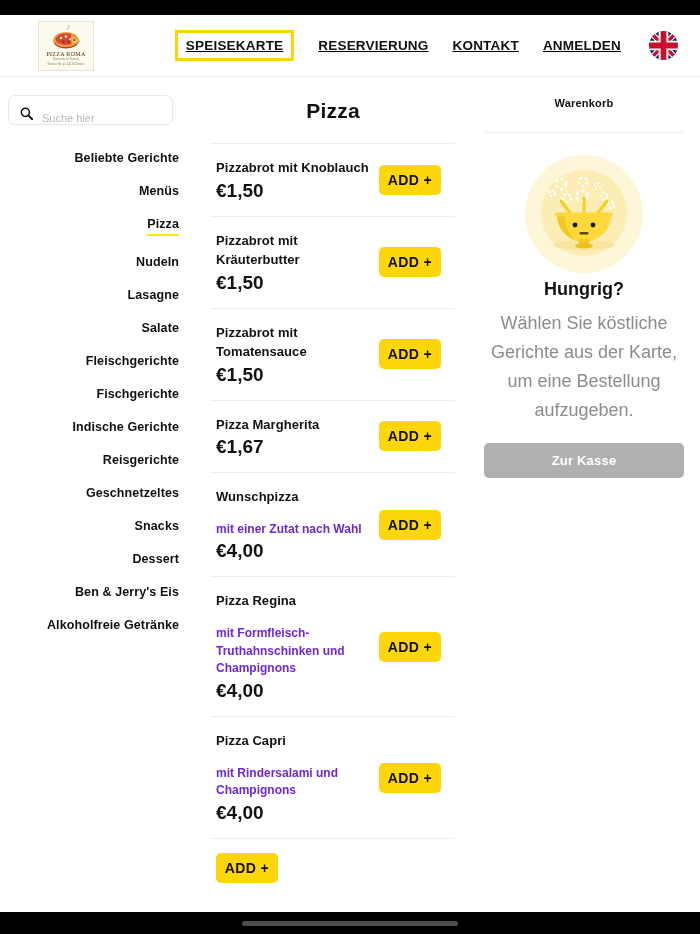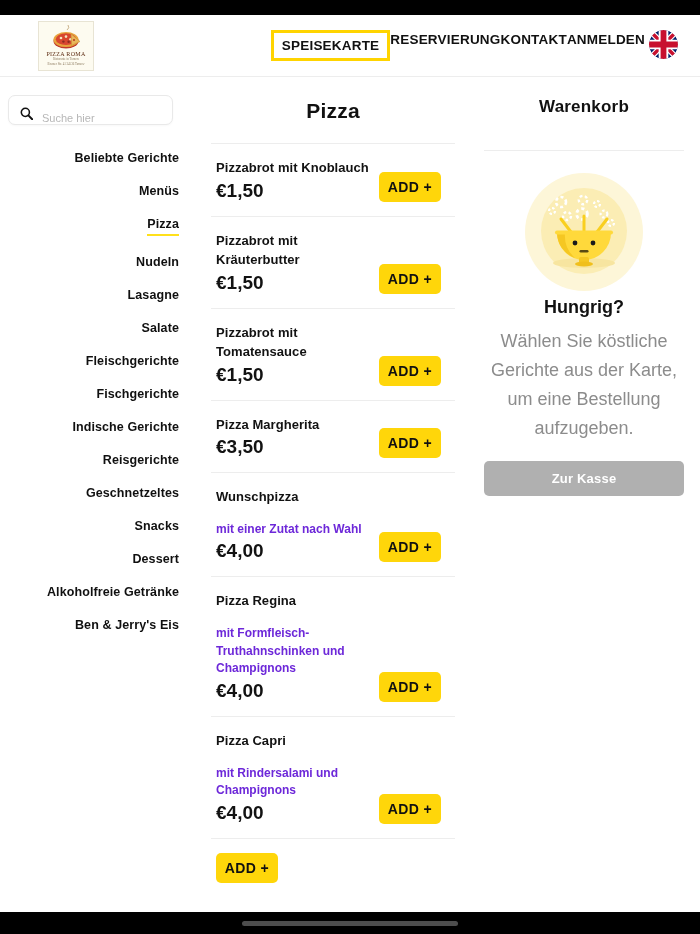--- a/index.html
+++ b/index.html
@@ -67,21 +67,23 @@
     font-family: "Liberation Serif", serif;
     font-size: 3.1px;
     color: #8c7a5e;
     white-space: nowrap;
     line-height: 1.5;
   }
 
   .nav {
     margin-left: auto;
     display: flex;
-    align-items: flex-start;
+    align-items: center;
+    gap: 24px;
+    text-decoration: underline;
   }
   .nav-item {
     font-size: 13.5px;
     font-weight: bold;
     letter-spacing: .2px;
     color: #111111;
     white-space: nowrap;
     cursor: pointer;
     padding: 2px 0;
   }
@@ -179,21 +181,21 @@
     font-size: 21px;
     font-weight: bold;
     color: #111111;
     letter-spacing: .2px;
     padding: 22px 0 20px;
   }
   .menu-list { display: flex; flex-direction: column; }
 
   .menu-item {
     display: flex;
-    align-items: flex-end;
+    align-items: center;
     gap: 10px;
     border-top: 1px solid #ededed;
     padding: 14px 0 14px 5px;
     cursor: pointer;
   }
   .item-info { flex: 1 1 auto; min-width: 0; }
   .item-name {
     font-size: 13px;
     font-weight: bold;
     color: #121212;
@@ -231,25 +233,25 @@
   }
 
   
   .cart-col {
     width: 232px;
     flex: 0 0 232px;
     padding: 20px 16px 0;
     text-align: center;
   }
   .cart-title {
-    font-size: 17px;
+    font-size: 11px;
     font-weight: bold;
     color: #111111;
     letter-spacing: .2px;
-    padding-bottom: 33px;
+    padding-bottom: 23px;
     border-bottom: 1px solid #ededed;
   }
   .cart-illus {
     margin: 22px auto 6px;
     width: 118px;
     height: 118px;
   }
   .cart-illus svg { display: block; }
   .cart-heading {
     font-size: 18px;
@@ -372,22 +374,22 @@
         <li class="cat-item"><span class="cat-label">Nudeln</span></li>
         <li class="cat-item"><span class="cat-label">Lasagne</span></li>
         <li class="cat-item"><span class="cat-label">Salate</span></li>
         <li class="cat-item"><span class="cat-label">Fleischgerichte</span></li>
         <li class="cat-item"><span class="cat-label">Fischgerichte</span></li>
         <li class="cat-item"><span class="cat-label">Indische Gerichte</span></li>
         <li class="cat-item"><span class="cat-label">Reisgerichte</span></li>
         <li class="cat-item"><span class="cat-label">Geschnetzeltes</span></li>
         <li class="cat-item"><span class="cat-label">Snacks</span></li>
         <li class="cat-item"><span class="cat-label">Dessert</span></li>
+        <li class="cat-item"><span class="cat-label">Ben &amp; Jerry's Eis</span></li>
         <li class="cat-item"><span class="cat-label">Alkoholfreie Getränke</span></li>
-        <li class="cat-item"><span class="cat-label">Ben &amp; Jerry's Eis</span></li>
       </ul>
     </aside>
 
     <main class="menu-col">
       <h1 class="menu-title">Pizza</h1>
 
       <div class="menu-list">
 
         <div class="menu-item">
           <div class="item-info">
@@ -409,21 +411,21 @@
           <div class="item-info">
             <div class="item-name">Pizzabrot mit Tomatensauce</div>
             <div class="item-price">€1,50</div>
           </div>
           <button class="add-btn">ADD +</button>
         </div>
 
         <div class="menu-item">
           <div class="item-info">
             <div class="item-name">Pizza Margherita</div>
-            <div class="item-price">€3,50</div>
+            <div class="item-price">€1,67</div>
           </div>
           <button class="add-btn">ADD +</button>
         </div>
 
         <div class="menu-item">
           <div class="item-info">
             <div class="item-name">Wunschpizza</div>
             <div class="item-desc">mit einer Zutat nach Wahl</div>
             <div class="item-price">€4,00</div>
           </div>

